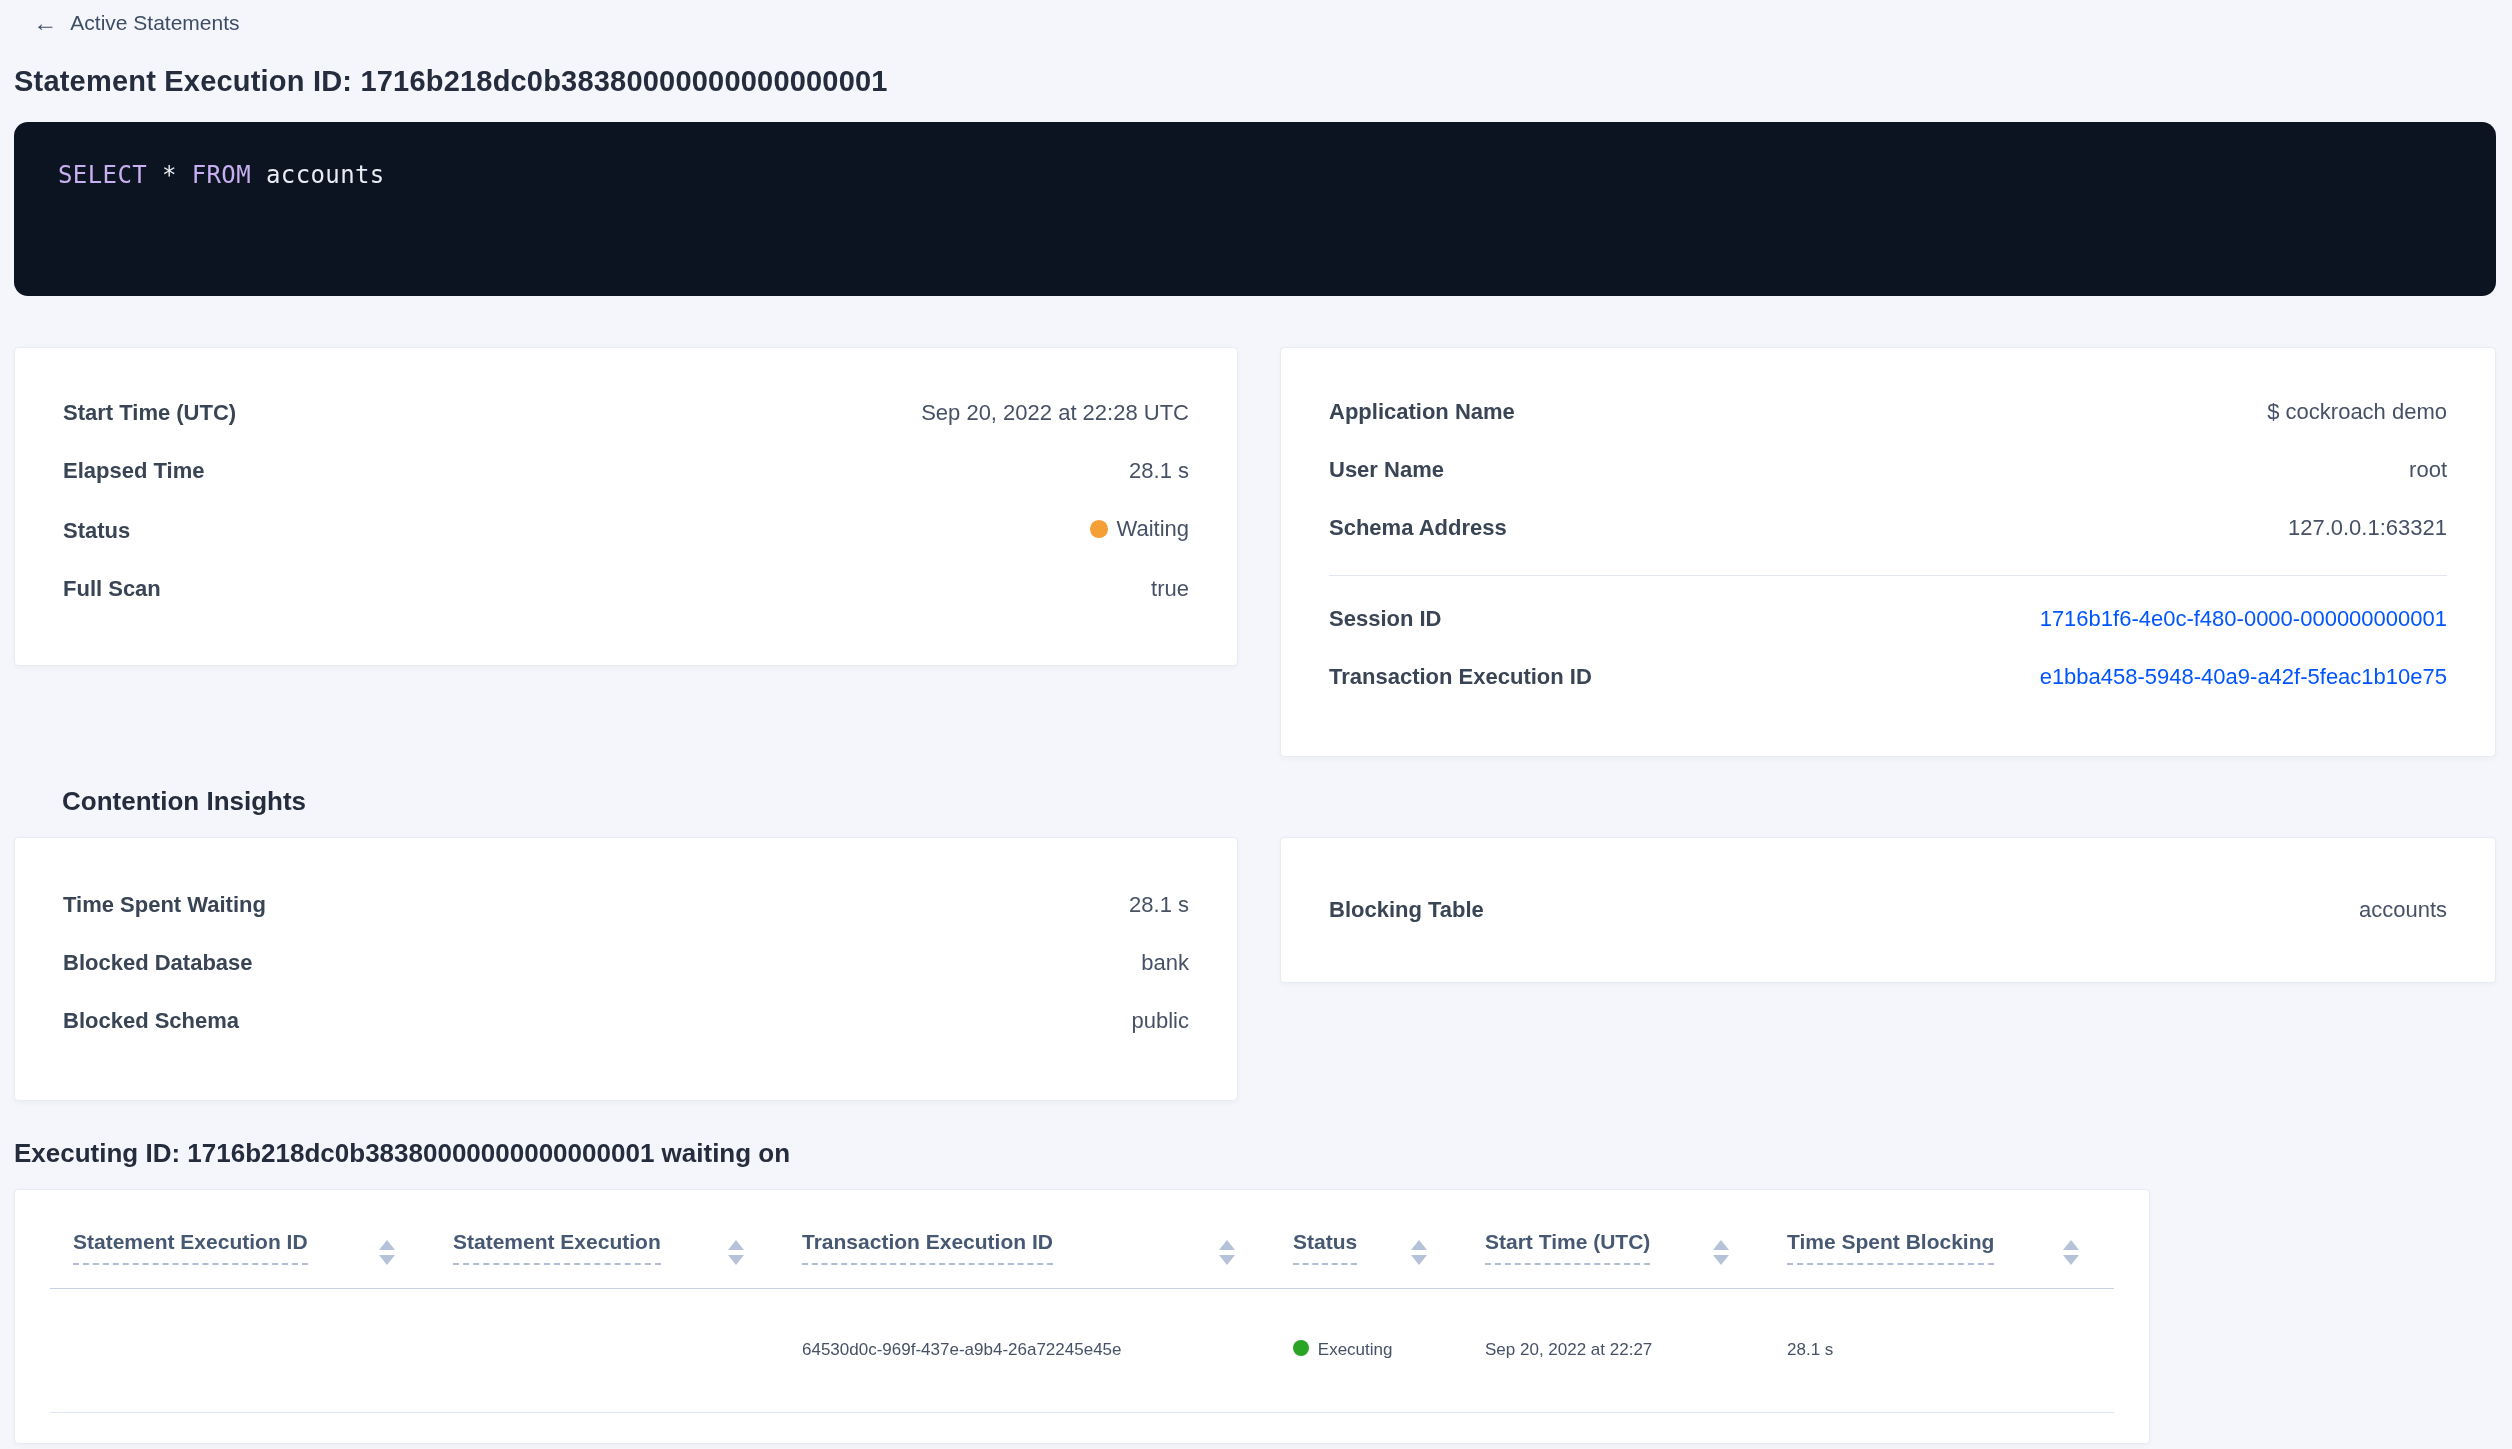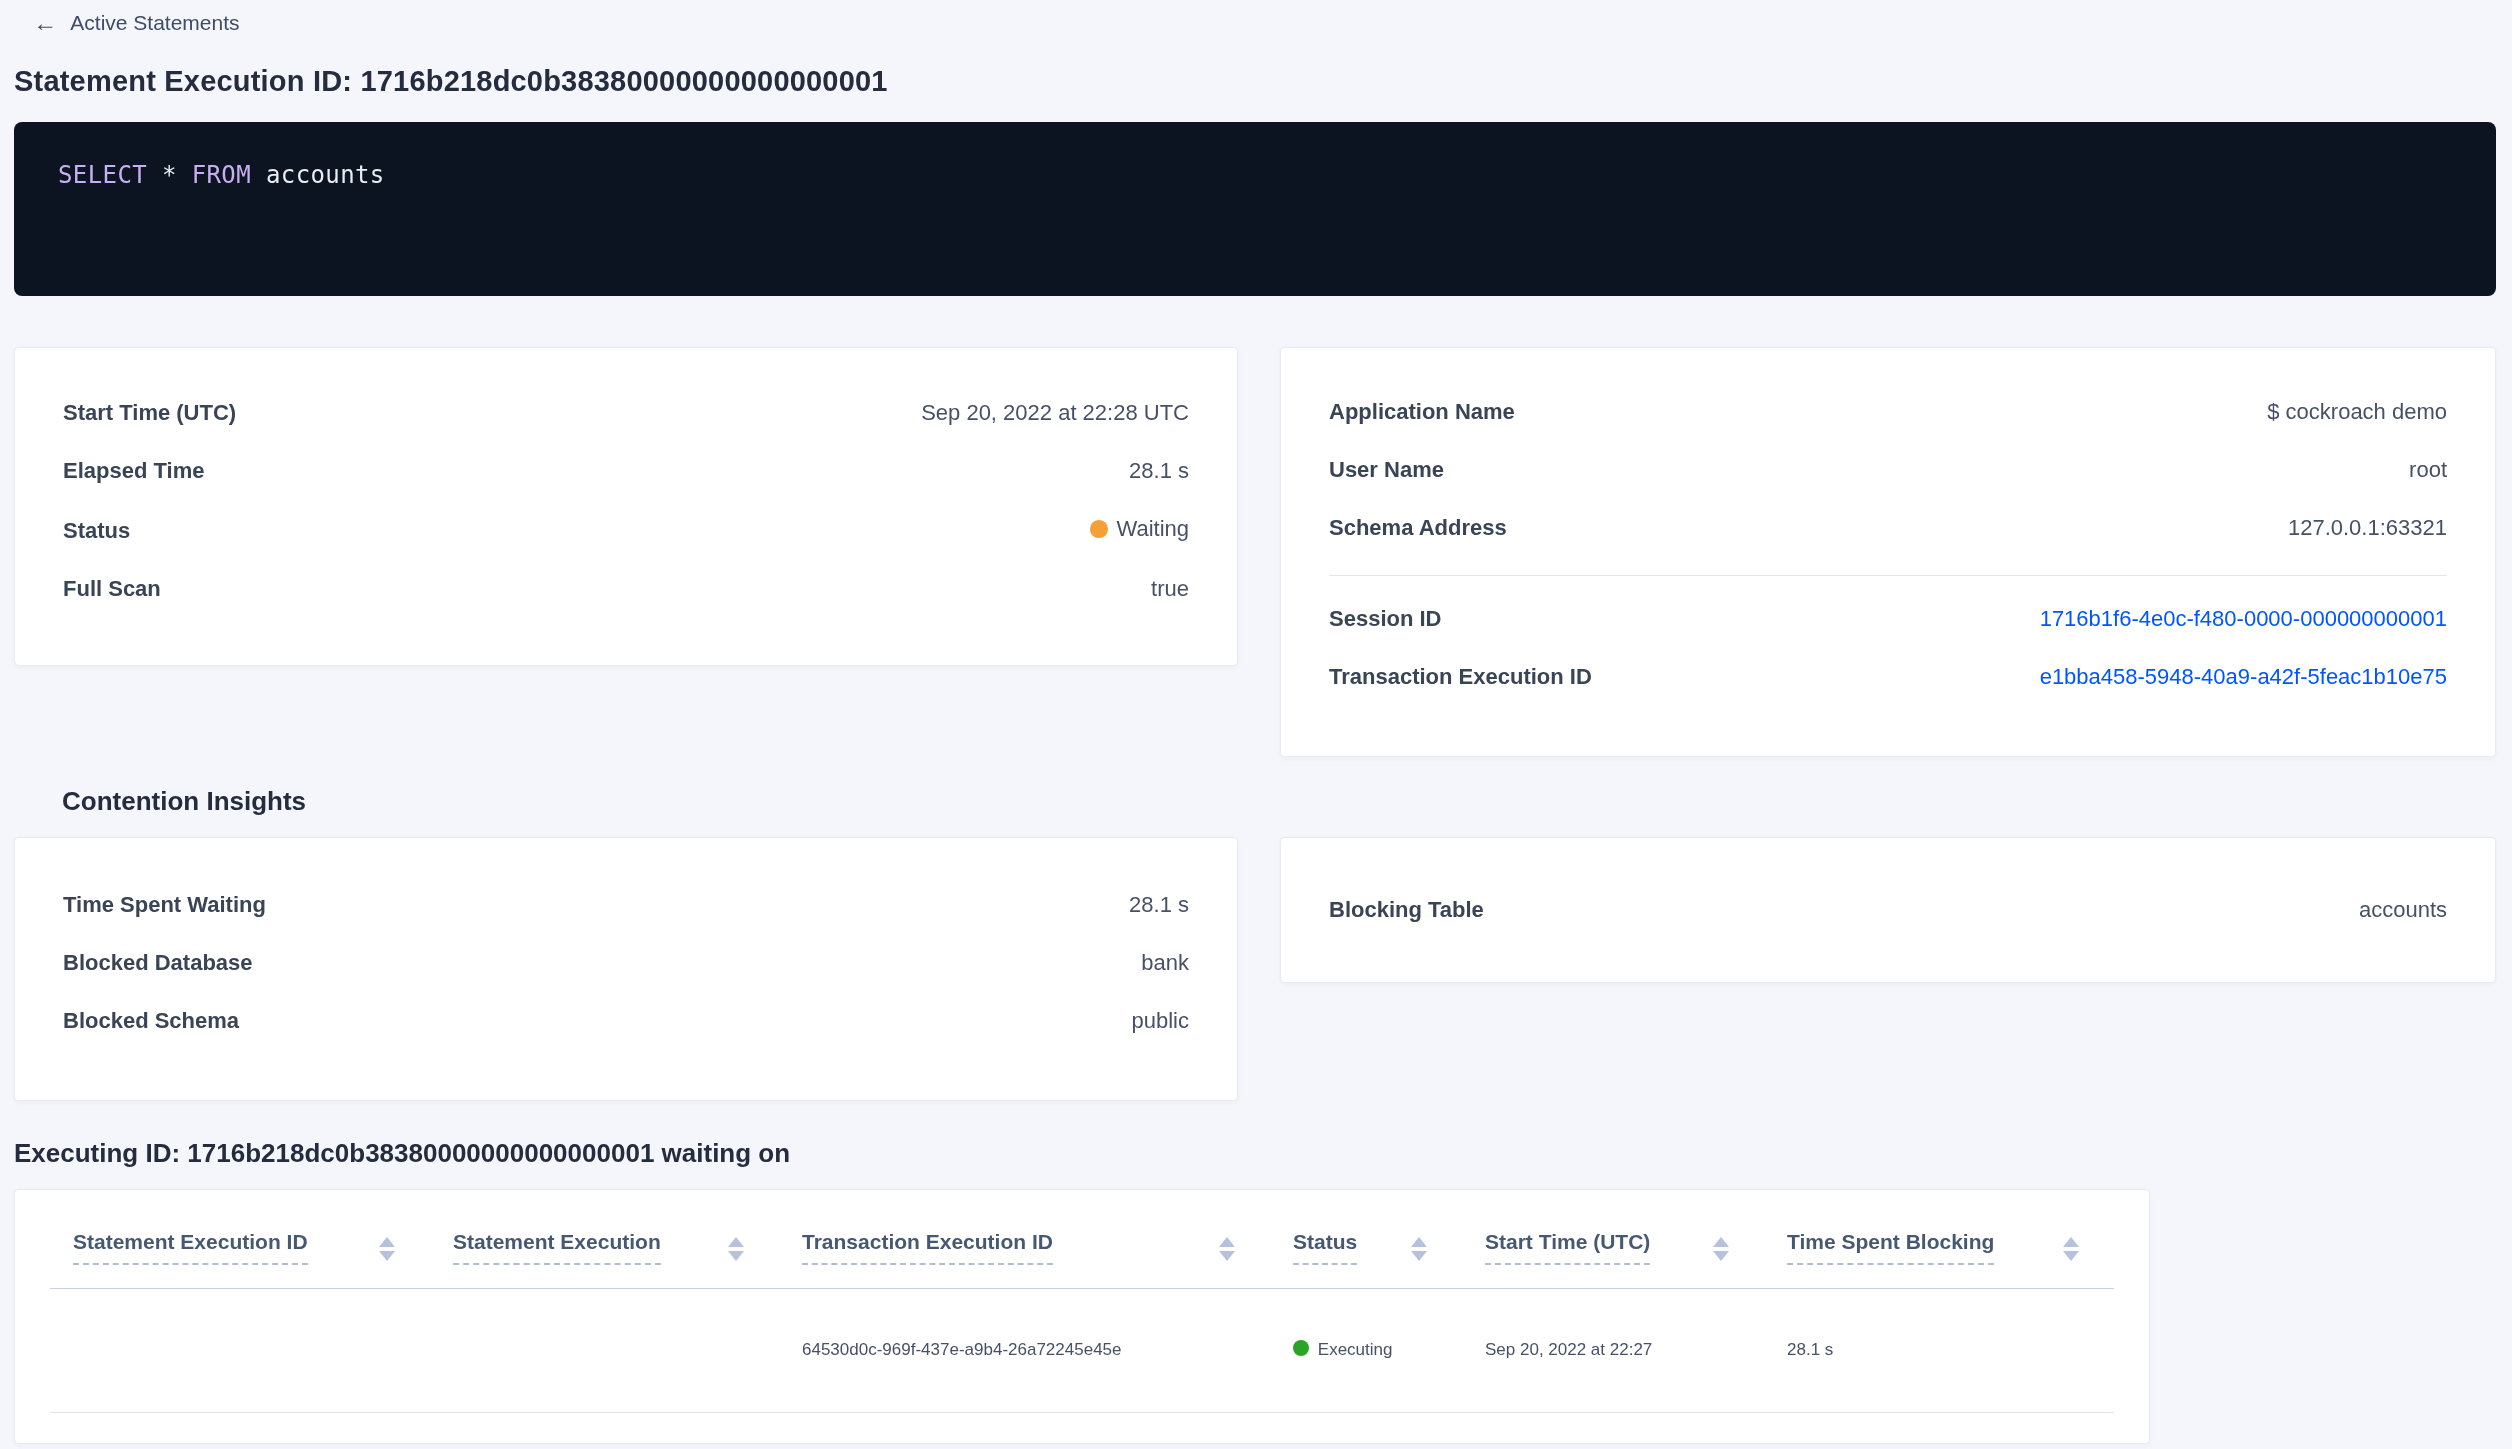--- a/index.html
+++ b/index.html
@@ -22,21 +22,21 @@
   
   .back-row{display:flex;align-items:center;gap:13px;margin:3.5px 0 0 19.3px;
     font-size:21px;color:var(--back);cursor:pointer;width:max-content;}
   .back-arrow{font-size:24px;line-height:1;color:var(--back);}
 
   
   h1.page-title{margin-top:30px;font-size:29px;font-weight:bold;color:var(--heading);letter-spacing:0.2px;}
 
   
   .sql-box{margin-top:24.6px;height:174px;background:var(--code-bg,#0d1421);background:var(--code_bg);
-    border-radius:8px;padding:39px 44px;color:var(--code_plain);
+    border-radius:14px;padding:39px 44px;color:var(--code_plain);
     font-family:"DejaVu Sans Mono", monospace;font-size:24px;letter-spacing:0.4px;}
   .sql-box .kw{color:var(--code_keyword);}
 
   
   .cards-row{display:flex;gap:42px;align-items:flex-start;}
   .row1{margin-top:51px;}
   .card{background:var(--card_bg);border:0.9px solid var(--card_border);border-radius:4.4px;
     box-shadow:0 1.8px 4.4px rgba(40,55,80,.04);}
   .card-left{flex:0 0 1224px;}
   .card-right{flex:0 0 1216px;}
@@ -60,21 +60,21 @@
 
   
   h2.section-heading{font-size:26px;font-weight:bold;color:var(--heading);}
   .contention-heading{margin-top:29px;margin-bottom:20px;margin-left:48px;}
   .waiting-heading{margin-top:37px;margin-bottom:20px;}
 
   
   .table-card{width:2136px;height:255px;padding:0 35px;}
   .tgrid{display:grid;grid-template-columns:380px 349px 491px 192px 302px 1fr;}
   .thead{padding-top:40px;border-bottom:1.8px solid var(--thead_border);}
-  .th{display:flex;align-items:center;padding:0 35px 23px 23px;cursor:pointer;}
+  .th{display:flex;align-items:flex-end;padding:0 35px 23px 23px;cursor:pointer;}
   .th-label{font-size:21px;font-weight:bold;color:var(--th);line-height:23px;
     padding-bottom:9.7px;border-bottom:2.6px dashed var(--dash);}
   .sort-icon{margin-left:auto;display:flex;flex-direction:column;gap:4.4px;padding-top:2.6px;flex:0 0 auto;}
   .tri-up{width:0;height:0;border-left:8px solid transparent;border-right:8px solid transparent;
     border-bottom:10.5px solid var(--sort_arrow);}
   .tri-down{width:0;height:0;border-left:8px solid transparent;border-right:8px solid transparent;
     border-top:10.5px solid var(--sort_arrow);}
   .trow{height:124px;align-items:center;border-bottom:1.8px solid var(--row_border);}
   .td{font-size:17px;color:var(--value);padding-left:23px;}
   .td.with-dot{display:flex;gap:8.8px;}

